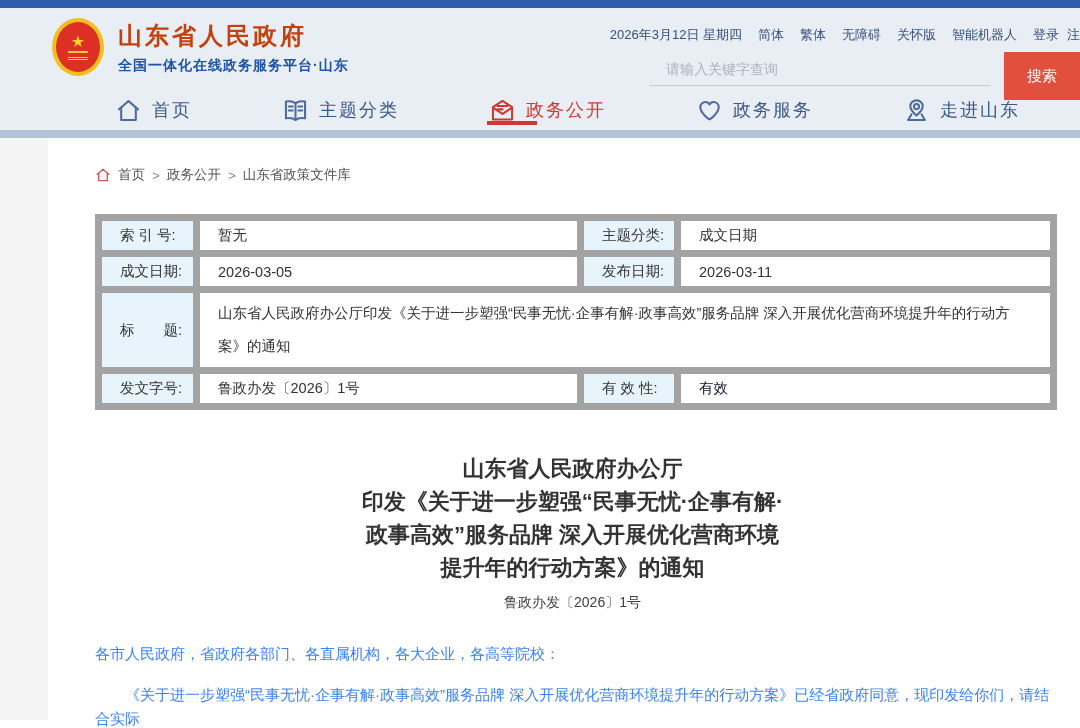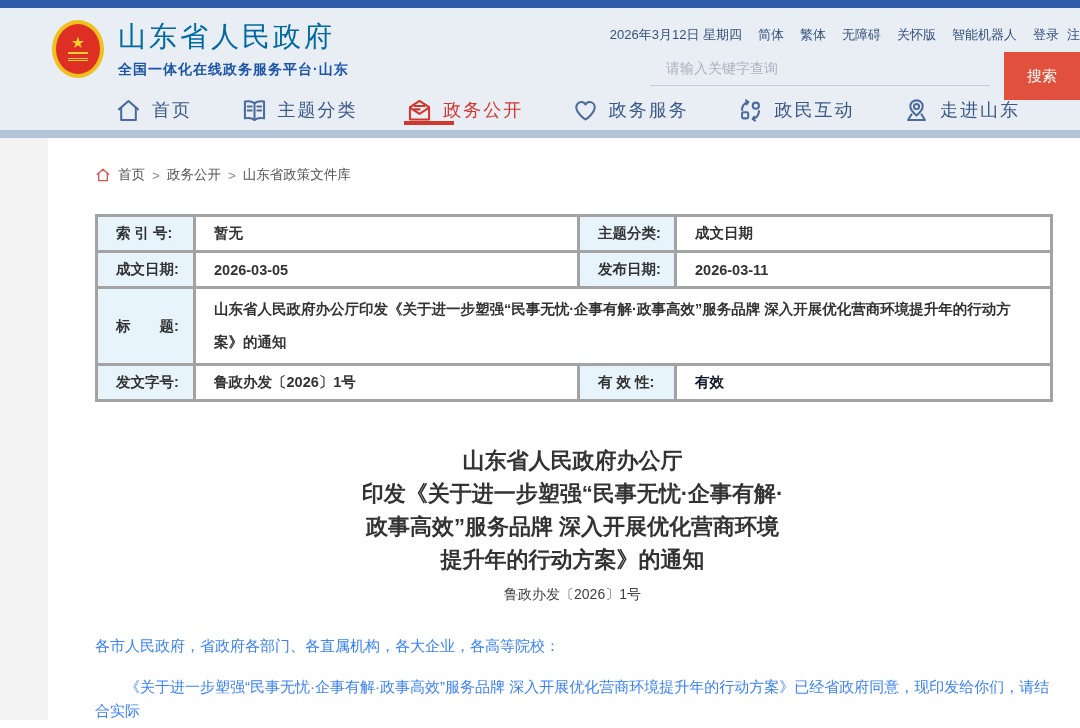--- a/index.html
+++ b/index.html
@@ -11,33 +11,33 @@
 
   
   .header { position:relative; height:82px; background:#e9edf4; }
   .brand { position:absolute; left:52px; top:10px; display:flex; align-items:center; gap:14px; }
   .emblem { width:52px; height:58px; border:4px solid #f0c01f; background:#dd2f23;
     border-radius:50%; display:flex; flex-direction:column; align-items:center;
     justify-content:center; color:#f8d02f; }
   .emblem .big-star { font-size:16px; line-height:14px; }
   .emblem .gate { width:20px; height:9px; border-top:2px solid #f8d02f;
     border-bottom:3px double #f8d02f; margin-top:2px; }
-  .brand-text .title { font-size:28px; font-weight:normal; color:#0369a1; letter-spacing:3px; }
+  .brand-text .title { font-size:24px; font-weight:bold; color:#c2410c; letter-spacing:3px; }
   .brand-text .subtitle { font-size:14px; font-weight:bold; color:#1d55a7;
     letter-spacing:1px; margin-top:5px; }
 
   .top-meta { position:absolute; top:18px; right:-13px; display:flex; gap:16px;
     font-size:13px; color:#33517c; white-space:nowrap; align-items:center; }
   .top-meta .lnk { cursor:pointer; }
   .top-meta .tight { margin-left:-8px; }
 
   .search-row { position:absolute; left:650px; top:44px; width:430px; height:36px; }
   .search-input { position:absolute; left:0; top:0; width:340px; height:34px;
     border:none; border-bottom:1px solid #c3cedd; background:transparent;
-    font-size:14px; color:#be185d; outline:none; padding:0 4px 0 16px;font-family:Liberation Mono, monospace; }
+    font-size:14px; color:#be185d; outline:none; padding:0 4px 0 16px; }
   .search-input::placeholder { color:#a9b3bf; }
   .search-btn { position:absolute; right:0; top:0; width:76px; height:48px;
     background:#e0503c; color:#fff; border:none; font-size:15px; cursor:pointer; }
 
   
   .nav { height:48px; background:#e9edf4; border-bottom:8px solid #b3c4d8;
     display:flex; align-items:center; justify-content:space-between;
     padding:0 60px 0 115px; }
   .nav-item { position:relative; height:100%; display:flex; align-items:center;
     gap:10px; font-size:18px; color:#3a5a85; cursor:pointer; letter-spacing:2px; }
@@ -54,21 +54,21 @@
 
   .breadcrumb { display:flex; align-items:center; gap:7px; font-size:13.5px; color:#555; }
   .breadcrumb svg { width:16px; height:16px; stroke:#d9534f; fill:none;
     stroke-width:2; stroke-linecap:round; stroke-linejoin:round; }
   .breadcrumb .sep { color:#888; }
   .breadcrumb .crumb { cursor:pointer; }
 
   
   table.doc { margin-top:30px; width:955px; border-collapse:collapse;
     font-size:14.5px; color:#333; table-layout:fixed; }
-  table.doc td { border:3px solid #a3a3a3; padding:0 18px; height:36px;font-weight:bold; }
+  table.doc td { border:7px solid #a3a3a3; padding:0 18px; height:36px; }
   table.doc td.lab { background:#e7f4fc; white-space:nowrap; }
   table.doc tr.row-title td.val { padding:4px 18px; line-height:33px; height:71px; }
   table.doc td.valid { color:#0f172a; }
 
   
   .article-title { margin-top:42px; text-align:center; font-size:22px;
     font-weight:bold; color:#333; line-height:33px; width:955px; }
   .doc-number { margin-top:10px; text-align:center; font-size:14px;
     color:#404040; width:955px; }
   .para { margin-top:30px; font-size:15px; color:#3b82f6; line-height:1.6; width:960px; }
@@ -130,31 +130,20 @@
       <path d="M3.5 9.5 L12 15 L20.5 9.5"></path>
       <path d="M7.5 8 H16.5 M7.5 11 H12"></path>
     </svg>
     <span>政务公开</span>
   </div>
   <div class="nav-item">
     <svg viewBox="0 0 24 24">
       <path d="M12 20 C12 20 3.8 14.5 3.8 9.2 C3.8 6.4 6 4.5 8.4 4.5 C10 4.5 11.3 5.3 12 6.6 C12.7 5.3 14 4.5 15.6 4.5 C18 4.5 20.2 6.4 20.2 9.2 C20.2 14.5 12 20 12 20 Z"></path>
     </svg>
     <span>政务服务</span>
-  </div>
-  <div class="nav-item">
-    <svg viewBox="0 0 24 24">
-      <path d="M10 4.5 C6.5 5.5 4.5 8.5 4.5 11.5"></path>
-        <path d="M8 3 L10 4.5 L8.5 6.5"></path>
-      <rect x="4.5" y="13.5" width="5.5" height="5.5" rx="1.2"></rect>
-      <path d="M14 19.5 C17.5 18.5 19.5 15.5 19.5 12.5"></path>
-        <path d="M16 21 L14 19.5 L15.5 17.5"></path>
-      <rect x="14" y="5" width="5.5" height="5.5" rx="2.7"></rect>
-    </svg>
-    <span>政民互动</span>
   </div>
   <div class="nav-item">
     <svg viewBox="0 0 24 24">
       <circle cx="12" cy="8.5" r="2.3"></circle>
       <path d="M12 16.5 C12 16.5 6.5 11.8 6.5 8.3 C6.5 5.3 9 3 12 3 C15 3 17.5 5.3 17.5 8.3 C17.5 11.8 12 16.5 12 16.5 Z"></path>
       <path d="M7.5 15.5 L4.5 20.5 H19.5 L16.5 15.5"></path>
     </svg>
     <span>走进山东</span>
   </div>
 </div>

